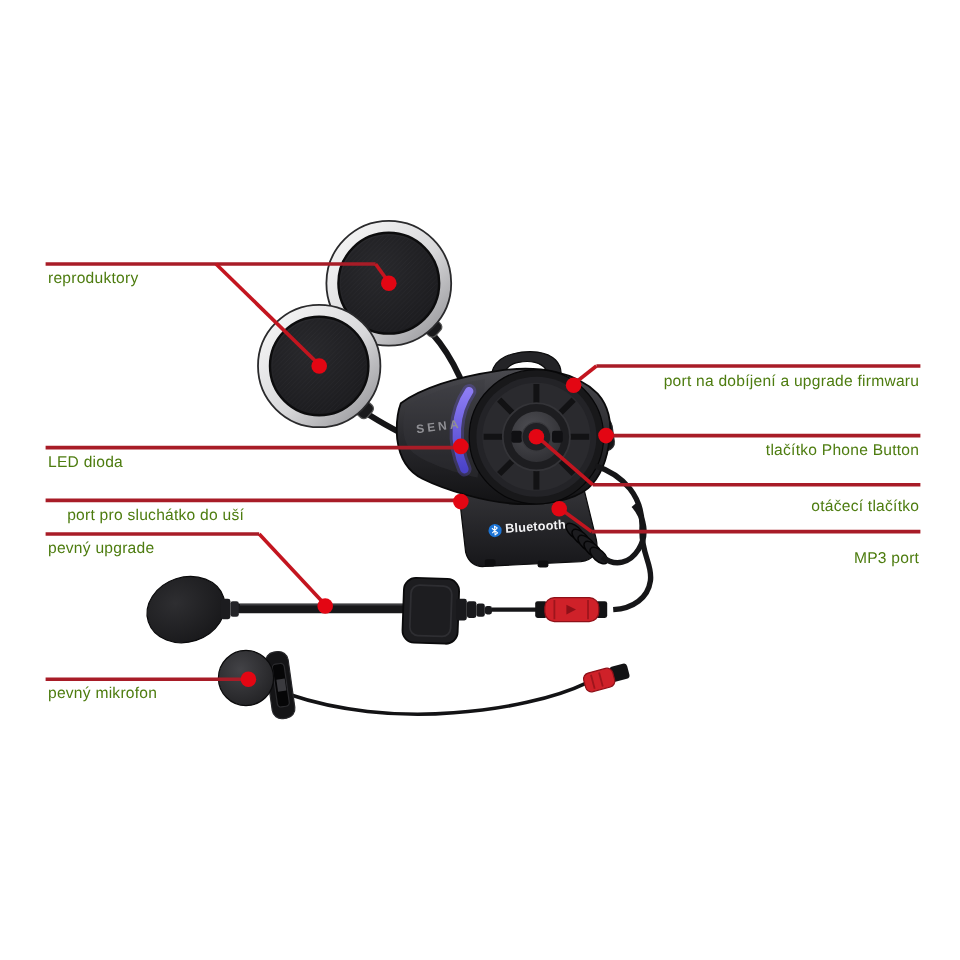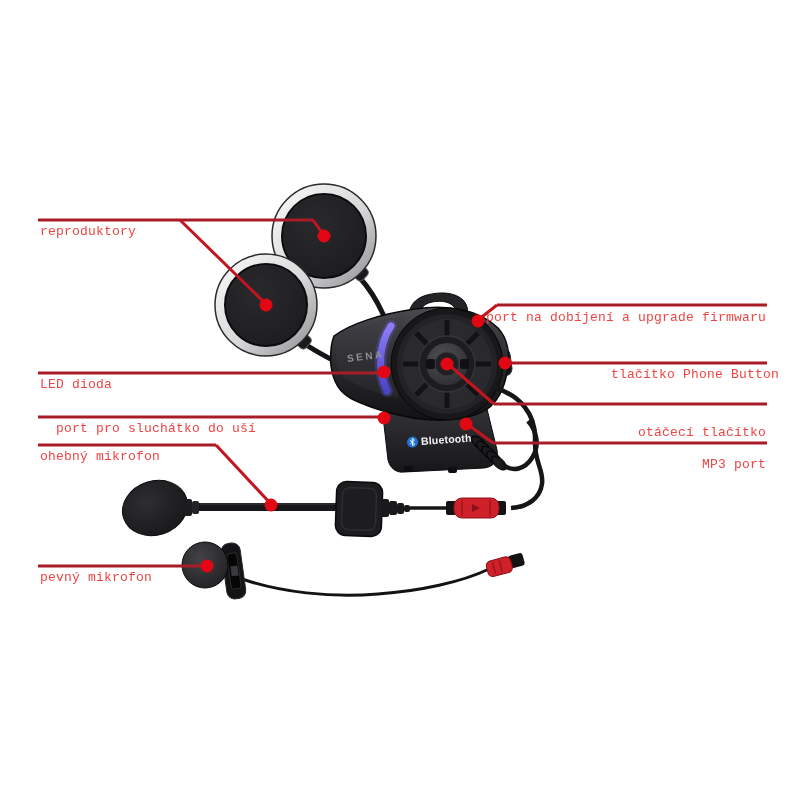--- a/index.html
+++ b/index.html
@@ -2,22 +2,22 @@
 <html><head>
 <meta charset="utf-8">
 <style>
   html,body{margin:0;padding:0;background:#fff;}
   .stage{
     position:relative;width:800px;height:800px;background:#ffffff;overflow:hidden;
     font-family:"Liberation Sans",sans-serif;
   }
   .stage svg.art{position:absolute;left:0;top:0;}
   .callout-label{
-    position:absolute;font-size:13px;line-height:15px;color:#ef4444;
-    white-space:nowrap;letter-spacing:.2px;font-family:Liberation Mono, monospace;
+    position:absolute;font-size:13px;line-height:15px;color:#4d7c0f;
+    white-space:nowrap;letter-spacing:.2px;
   }
   .callout-label.right{text-align:center;}
   .brand-label{
     position:absolute;left:347px;top:353px;width:40px;color:#909095;
     font-size:10px;font-weight:bold;letter-spacing:2.5px;
     transform:rotate(-7deg);transform-origin:left center;
   }
   .bt-wrap{
     position:absolute;left:407px;top:436px;display:flex;align-items:center;gap:3px;
     transform:rotate(-4deg);transform-origin:left center;
@@ -252,21 +252,21 @@
       <svg width="7" height="9" viewBox="0 0 8 11">
         <path d="M1 3 L6.5 8 L3.8 10 L3.8 1 L6.5 3 L1 8" fill="none" stroke="#ffffff" stroke-width="1.1" stroke-linejoin="round"></path>
       </svg>
     </span>
     <span class="bt-text">Bluetooth</span>
   </div>
 
   <div class="callout-label" style="left:40px;top:224px;">reproduktory</div>
   <div class="callout-label" style="left:40px;top:377px;text-align:right;">LED dioda</div>
   <div class="callout-label" style="left:40px;top:421px;margin-left:16px;">port pro sluchátko do uší</div>
-  <div class="callout-label" style="left:40px;top:449px;">ohebný mikrofon</div>
+  <div class="callout-label" style="left:40px;top:449px;">pevný upgrade</div>
   <div class="callout-label" style="left:40px;top:570px;">pevný mikrofon</div>
 
   <div class="callout-label right" style="right:34px;top:310px;">port na dobíjení a upgrade firmwaru</div>
-  <div class="callout-label right" style="right:21px;top:367px;">tlačítko Phone Button</div>
-  <div class="callout-label right" style="right:34px;top:425px;">otáčecí tlačítko</div>
+  <div class="callout-label right" style="right:34px;top:367px;">tlačítko Phone Button</div>
+  <div class="callout-label right" style="right:34px;top:414px;">otáčecí tlačítko</div>
   <div class="callout-label right" style="right:34px;top:457px;">MP3 port</div>
 
 </div>
 
 </body></html>

